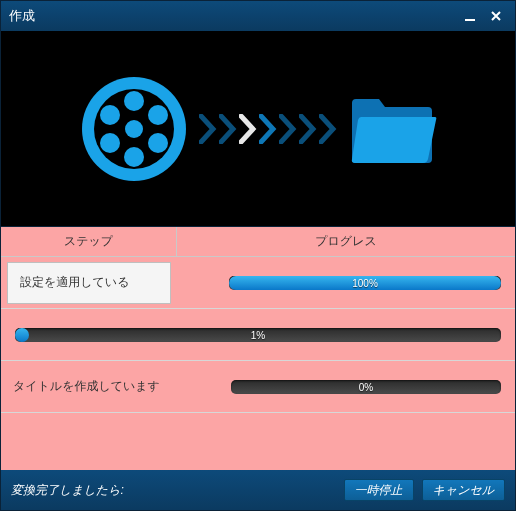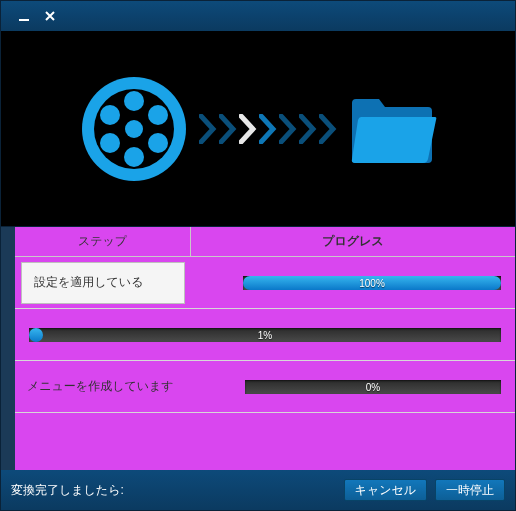--- a/index.html
+++ b/index.html
@@ -3,46 +3,47 @@
 <meta charset="utf-8">
 <style>
   * { box-sizing: border-box; margin: 0; padding: 0; }
   html, body { width: 516px; height: 511px; font-family: "Meiryo", "Yu Gothic", sans-serif; font-size: 12px; overflow: hidden; }
   .window { width: 516px; height: 511px; background: #1b3a57; display: flex; flex-direction: column; border: 1px solid #0a2238; }
   .titlebar { height: 30px; background: linear-gradient(#0d4a7a, #0b3a60); color: #fff; display: flex; align-items: center; padding: 0 8px; }
   .titlebar .title { flex: 1; font-size: 13px; }
   .titlebar .winbtn { width: 22px; height: 18px; margin-left: 4px; display: flex; align-items: center; justify-content: center; color: #fff; cursor: pointer; }
   .preview { height: 196px; background: #000; display: flex; align-items: center; justify-content: center; border-bottom: 1px solid #0a2238; }
   .preview-inner { display: flex; align-items: center; gap: 10px; }
-  .content { flex: 1; background: #d946ef; display: flex; flex-direction: column; margin-left: 14px; }
+  .content { flex: 1; background: #fca5a5; display: flex; flex-direction: column; }
   .headerrow { display: flex; height: 30px; border-bottom: 1px solid #c9c9c9; }
   .headerrow > div { display: flex; align-items: center; justify-content: center; color: #333; font-size: 12px; }
   .col-step { width: 176px; border-right: 1px solid #c9c9c9; }
-  .col-prog { flex: 1; font-weight: bold; }
+  .col-prog { flex: 1; }
   .steprow { display: flex; align-items: center; height: 52px; border-bottom: 1px solid #d7d7d7; gap: 40px; }
   .steprow .label { width: 176px; padding-left: 12px; color: #333; font-size: 12px; }
   .steprow.active .label { background: #f5f5f5; border: 1px solid #bfbfbf; height: 42px; display: flex; align-items: center; margin: 0 4px 0 6px; width: 164px; }
   .steprow .barwrap { flex: 1; padding: 0 14px; }
-  .bar { position: relative; height: 14px; border-radius: 0; background: linear-gradient(#2b2b2b, #4a4a4a); box-shadow: inset 0 1px 2px rgba(0,0,0,.6); }
+  .bar { position: relative; height: 14px; border-radius: 5px; background: linear-gradient(#2b2b2b, #4a4a4a); box-shadow: inset 0 1px 2px rgba(0,0,0,.6); }
   .bar .fill { position: absolute; left: 0; top: 0; bottom: 0; border-radius: 7px; background: linear-gradient(#37b6ef, #0a78c9); min-width: 14px; }
   .bar .pct { position: absolute; left: 50%; top: 50%; transform: translate(-50%, -50%); color: #fff; font-size: 10px; text-shadow: 0 1px 1px rgba(0,0,0,.6); }
   .spacer { flex: 1; }
-  .footer { height: 40px; background: linear-gradient(#0d4a7a, #0b3a60); display: flex; align-items: center; padding: 11px 10px; gap: 8px; color: #fff; font-size: 12px; }
+  .footer { height: 40px; background: linear-gradient(#0d4a7a, #0b3a60); display: flex; align-items: center; padding: 11px 10px; gap: 8px; color: #fff; font-size: 12px; font-style: italic; }
   .select { position: relative; width: 110px; height: 22px; background: linear-gradient(#1277bb, #0d5f97); border: 1px solid #084367; border-radius: 2px; display: flex; align-items: center; padding: 0 20px 0 8px; color: #fff; cursor: pointer; }
   .select .caret { position: absolute; right: 6px; top: 50%; transform: translateY(-50%); width: 0; height: 0; border-left: 4px solid transparent; border-right: 4px solid transparent; border-top: 5px solid #fff; }
   .btn { height: 22px; min-width: 66px; background: linear-gradient(#1277bb, #0d5f97); border: 1px solid #084367; border-radius: 2px; color: #fff; font-size: 12px; display: flex; align-items: center; justify-content: center; padding: 0 10px; cursor: pointer; }
   .chevs { display: flex; gap: 2px; }
   .chev { display:inline-block; }
 </style>
 </head>
 <body>
 
 <div class="window">
 
   <div class="titlebar">
+    <div class="title">作成</div>
     <div class="winbtn">
       <svg width="12" height="12" viewBox="0 0 12 12">
           <rect x="1" y="9" width="10" height="2" fill="#fff"></rect>
         </svg>
     </div>
     <div class="winbtn">
       <svg width="12" height="12" viewBox="0 0 12 12">
           <path d="M2 2 L10 10 M10 2 L2 10" stroke="#fff" stroke-width="2"></path>
         </svg>
     </div>
@@ -110,36 +111,36 @@
     <div class="steprow">
       <div class="barwrap">
         <div class="bar">
           <div class="fill" style="width:1%"></div>
           <div class="pct">1%</div>
         </div>
       </div>
     </div>
 
     <div class="steprow">
-      <div class="label">メニューを作成しています</div>
+      <div class="label">タイトルを作成しています</div>
       <div class="barwrap">
         <div class="bar">
           <div class="fill" style="width:0;min-width:0"></div>
           <div class="pct">0%</div>
         </div>
       </div>
     </div>
 
     <div class="spacer"></div>
   </div>
 
   <div class="footer">
     <span>変換完了しましたら:</span>
     <div style="flex:1"></div>
     <div class="btn">
-        <span>キャンセル</span>
+        <span>一時停止</span>
       </div>
     <div class="btn">
-        <span>一時停止</span>
+        <span>キャンセル</span>
       </div>
   </div>
 
 </div>
 
 </body></html>

